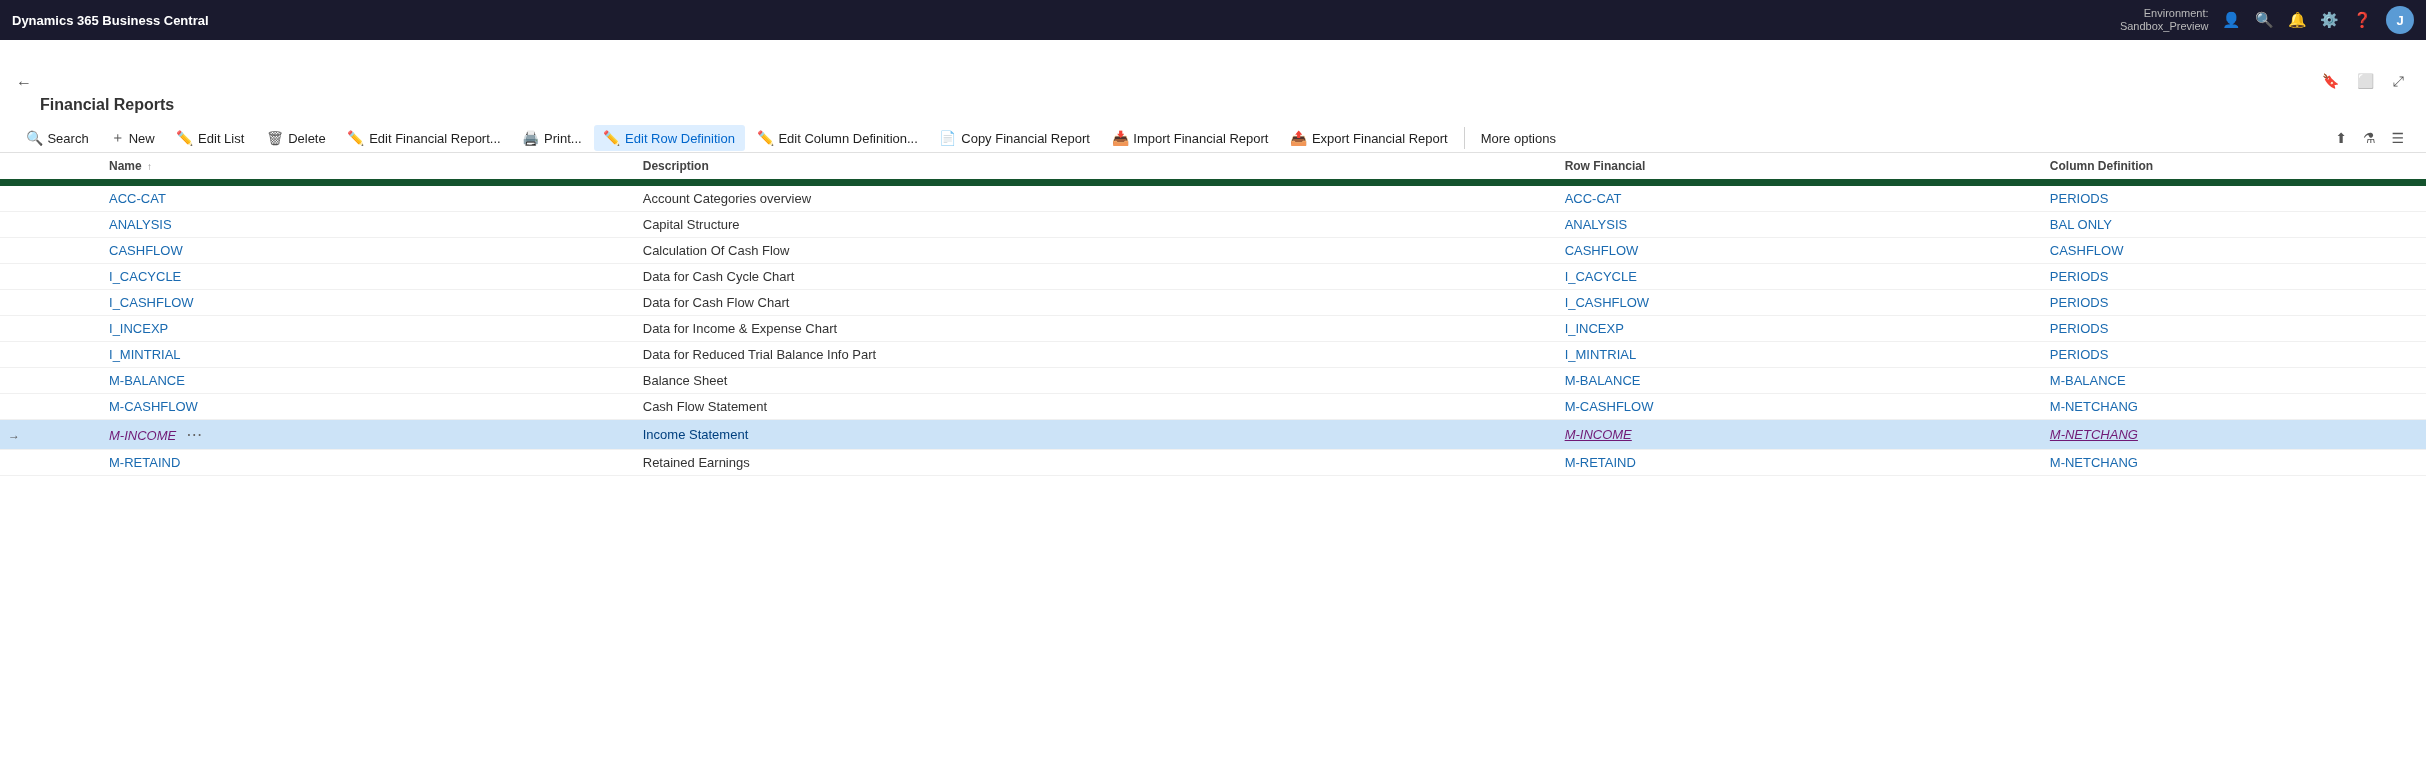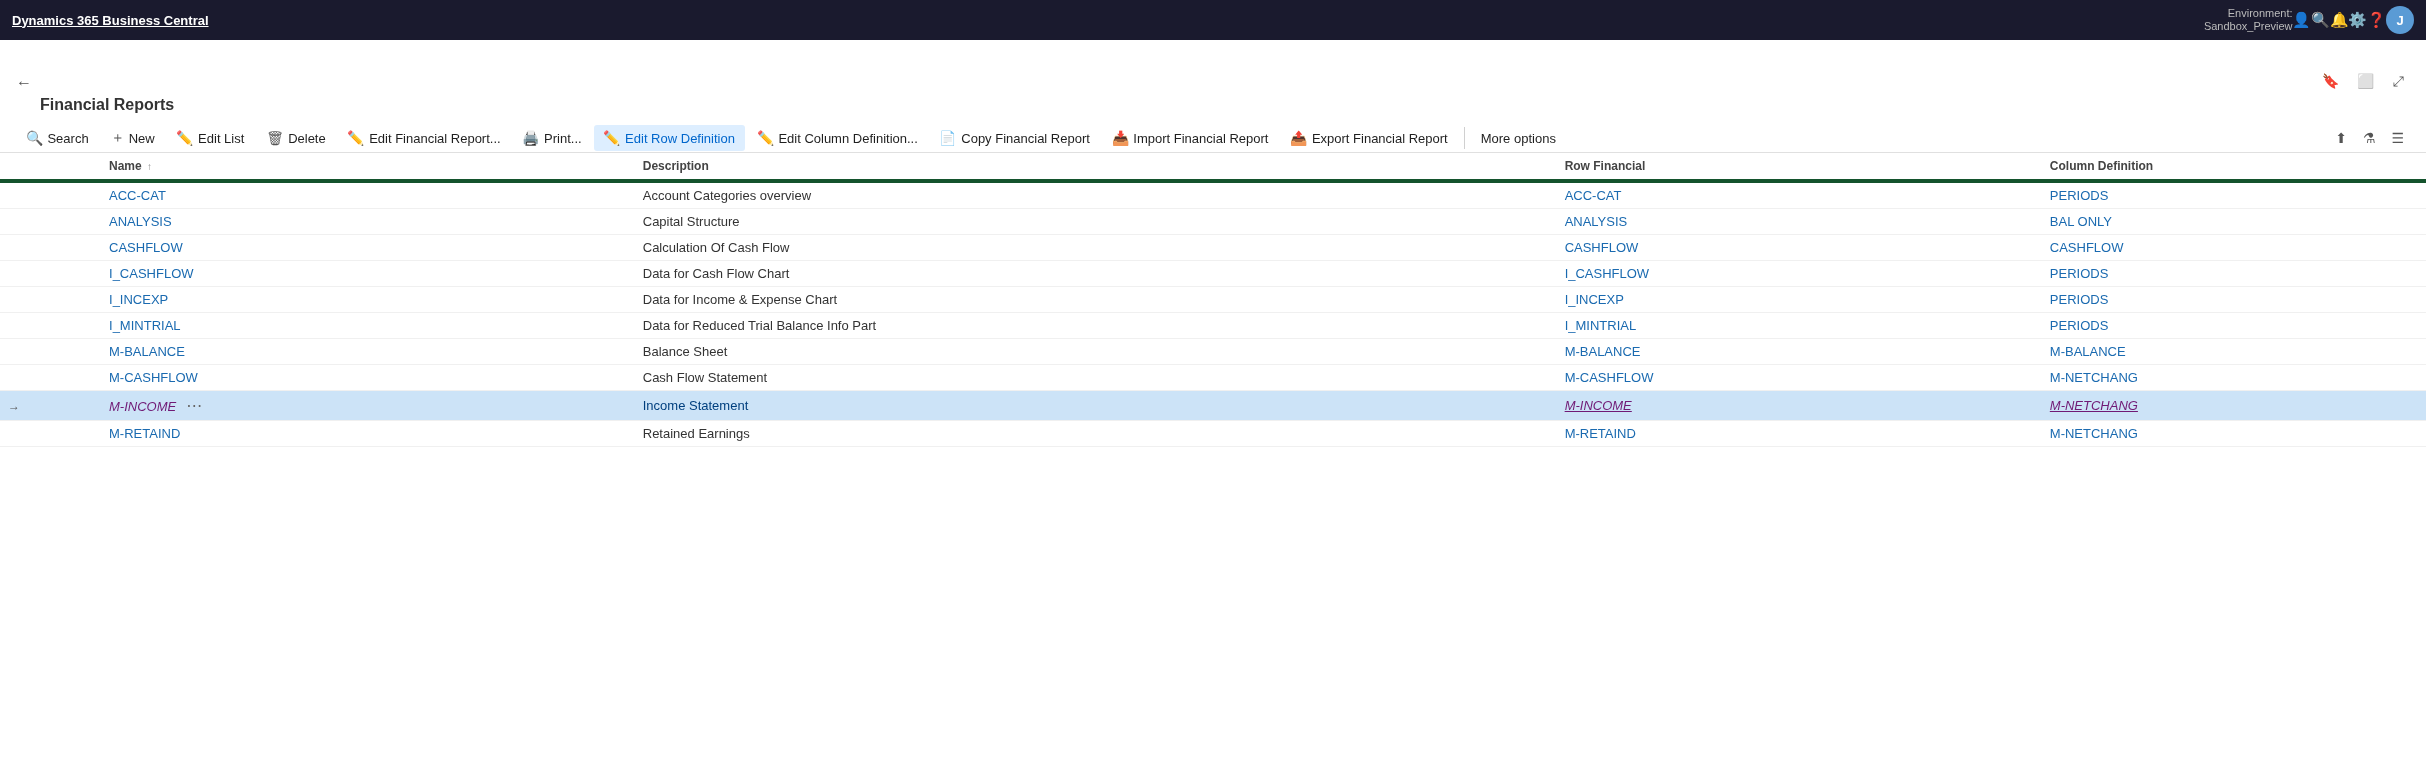--- a/index.html
+++ b/index.html
@@ -12,25 +12,25 @@
       display: flex;
       align-items: center;
       padding: 0 12px;
       color: #fff;
     }
     .top-nav-title {
       font-size: 13px;
       font-weight: 600;
       color: #fff;
       flex: 1;
-      text-decoration: underline;
     }
     .top-nav-right {
       display: flex;
       align-items: center;
+      gap: 14px;
       font-size: 12px;
       color: #ccc;
     }
     .top-nav-right .env-label { font-size: 11px; color: #bbb; text-align: right; line-height: 1.2; }
     .top-nav-icon { color: #ccc; font-size: 15px; cursor: pointer; }
     .avatar-circle {
       width: 28px; height: 28px; border-radius: 50%;
       background: #5a9bd5; display: flex; align-items: center;
       justify-content: center; color: #fff; font-weight: 700; font-size: 13px;
     }
@@ -93,21 +93,21 @@
     table {
       width: 100%;
       border-collapse: collapse;
     }
     thead tr th {
       font-size: 12px;
       font-weight: 600;
       color: #444;
       text-align: left;
       padding: 6px 12px;
-      border-bottom: 4px solid #14532d;
+      border-bottom: 7px solid #14532d;
       background: #fff;
     }
     thead tr th .sort-indicator { font-size: 10px; color: #888; margin-left: 2px; }
     tbody tr td {
       padding: 5px 12px;
       font-size: 13px;
       color: #1a6ab0;
       border-bottom: 1px solid #f0f0f0;
     }
     tbody tr td.plain { color: #333; }
@@ -262,20 +262,27 @@
           </tr>
           <tr>
             <td style="width: 4%; padding-left: 8px;"></td>
             <td><a href="#">CASHFLOW</a></td>
             <td class="plain">Calculation Of Cash Flow</td>
             <td><a href="#">CASHFLOW</a></td>
             <td><a href="#">CASHFLOW</a></td>
           </tr>
           <tr>
             <td style="width: 4%; padding-left: 8px;"></td>
+            <td><a href="#">I_CACYCLE</a></td>
+            <td class="plain">Data for Cash Cycle Chart</td>
+            <td><a href="#">I_CACYCLE</a></td>
+            <td><a href="#">PERIODS</a></td>
+          </tr>
+          <tr>
+            <td style="width: 4%; padding-left: 8px;"></td>
             <td><a href="#">I_CASHFLOW</a></td>
             <td class="plain">Data for Cash Flow Chart</td>
             <td><a href="#">I_CASHFLOW</a></td>
             <td><a href="#">PERIODS</a></td>
           </tr>
           <tr>
             <td style="width: 4%; padding-left: 8px;"></td>
             <td><a href="#">I_INCEXP</a></td>
             <td class="plain">Data for Income &amp; Expense Chart</td>
             <td><a href="#">I_INCEXP</a></td>

